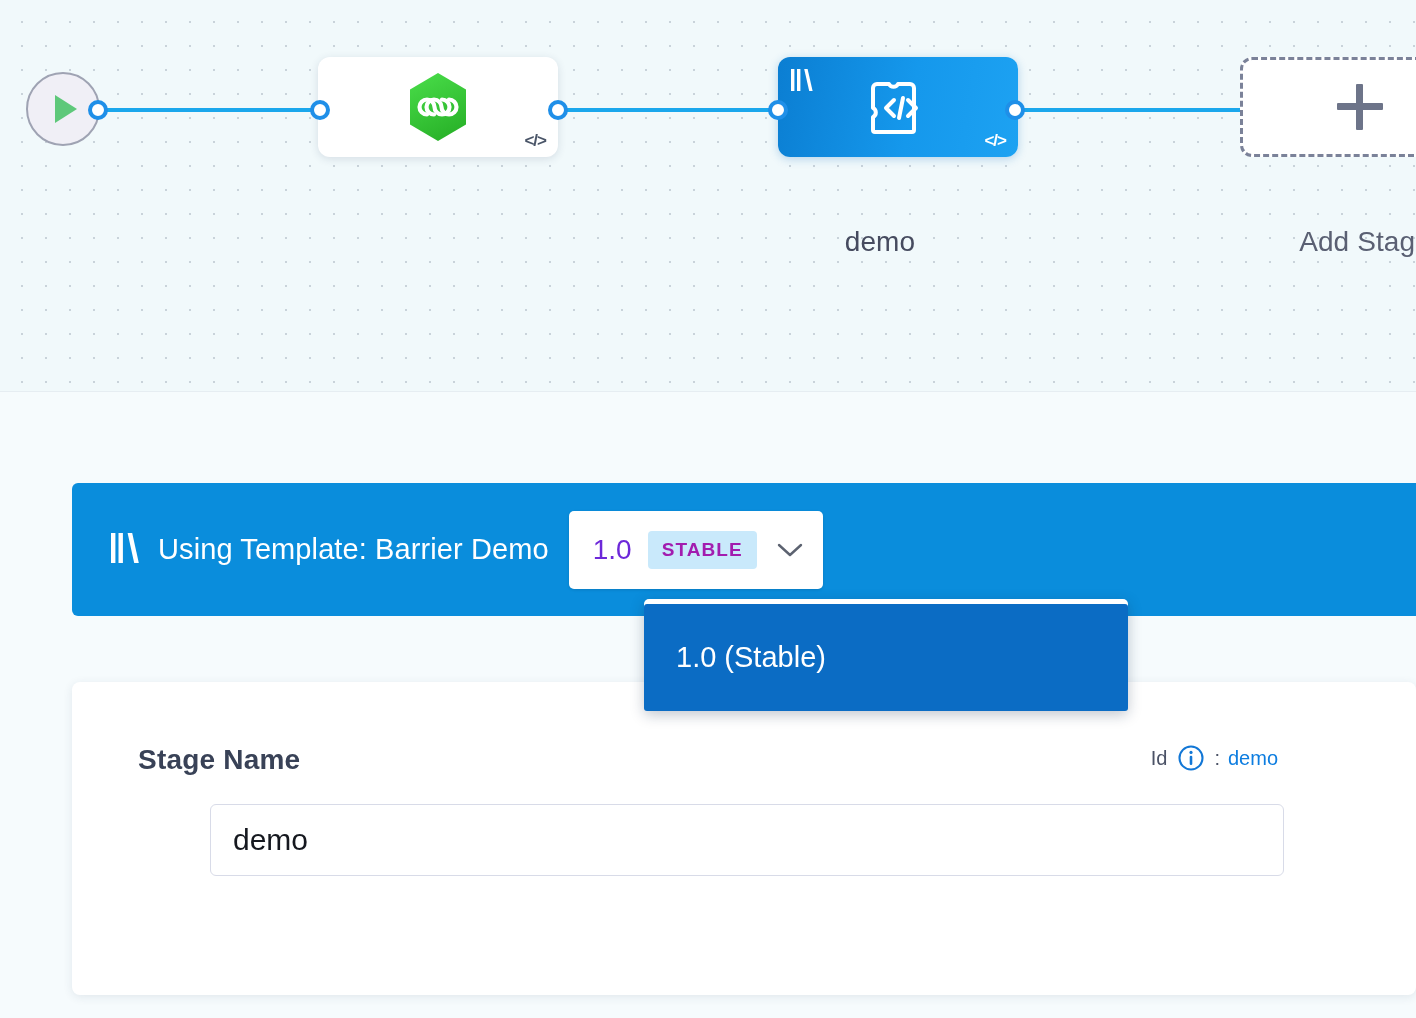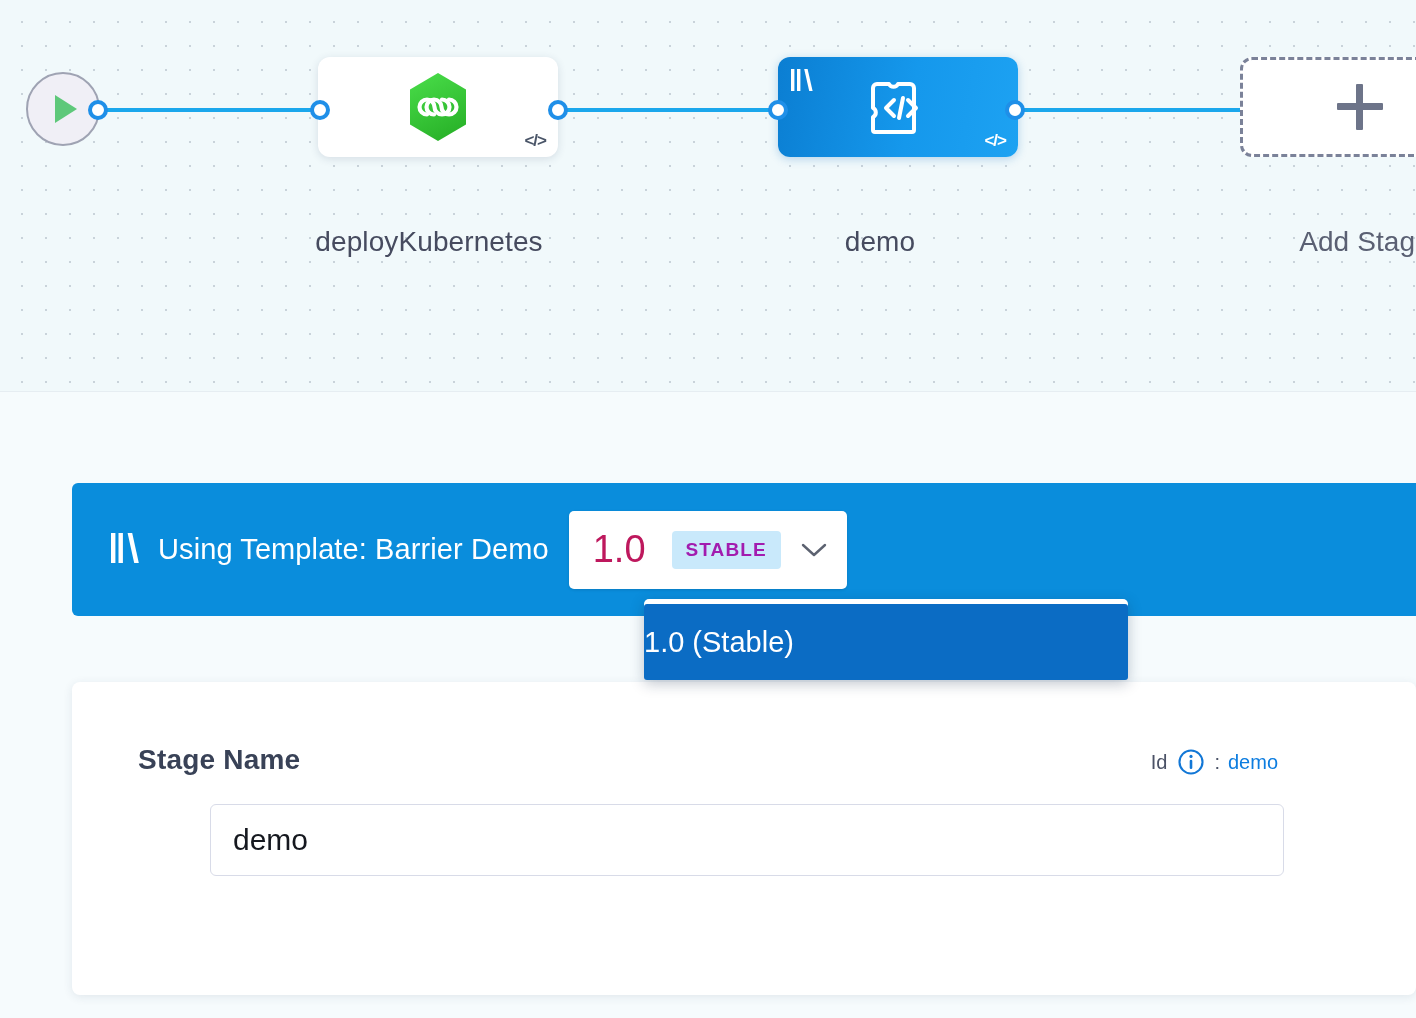--- a/index.html
+++ b/index.html
@@ -194,24 +194,24 @@
     height: 78px;
     background: #ffffff;
     border-radius: 5px;
     display: flex;
     align-items: center;
     padding: 0 18px 0 24px;
     box-shadow: 0 1px 3px rgba(0,0,0,0.12);
     z-index: 5;
   }
   .ver-num {
-    font-size: 38px;
-    color: #be185d;
+    font-size: 28px;
+    color: #6d28d9;
     font-weight: 400;
-    margin-right: 26px;
+    margin-right: 16px;
   }
   .stable-badge {
     background: #c9e9fb;
     color: #a21caf;
     font-size: 19px;
     font-weight: 700;
     letter-spacing: 1.1px;
     padding: 8px 14px;
     border-radius: 4px;
   }
@@ -227,23 +227,24 @@
     position: absolute;
     left: 644px; top: 207px;
     width: 484px;
     background: #ffffff;
     border-radius: 5px;
     padding-top: 5px;
     box-shadow: 0 4px 14px rgba(20,40,70,0.26);
     z-index: 10;
   }
   .dropdown-item {
-    height: 76px;
-    display: flex;
-    align-items: center;
+    height: 107px;
+    display: flex;
+    align-items: center;
+    padding-left: 32px;
     font-size: 29px;
     color: #3c4250;
     border-radius: 3px;
   }
   .dropdown-item.selected {
     background: #0b6cc4;
     color: #ffffff;
   }
 
   
@@ -255,21 +256,21 @@
     background: #ffffff;
     border-radius: 8px;
     box-shadow: 0 2px 10px rgba(40,60,90,0.10);
     z-index: 1;
   }
   .form-row {
     position: absolute;
     left: 66px; top: 62px;
     width: 1140px;
     display: flex;
-    align-items: flex-end;
+    align-items: flex-start;
     justify-content: space-between;
   }
   .form-label {
     font-size: 28px;
     font-weight: 700;
     color: #394257;
     letter-spacing: 0.2px;
   }
   .id-line {
     display: flex;
@@ -347,21 +348,20 @@
         <path d="M36 22 L32 42" fill="none" stroke="#ffffff" stroke-width="4" stroke-linecap="round"></path>
       </svg>
     </div>
     <span class="code-badge onblue">&lt;/&gt;</span>
   </div>
 
   <div class="add-stage">
     <div class="plus-icon"></div>
   </div>
 
-  <div class="node-label label-1">deployKubernetes</div>
   <div class="node-label label-2">demo</div>
   <div class="node-label label-3">Add Stage</div>
 </div>
 
 <div class="panel">
 
   <div class="tmpl-banner">
     <span class="banner-bars">
       <svg width="30" height="34" viewBox="0 0 30 34">
         <rect x="1" y="2" width="4.4" height="30" fill="#ffffff"></rect>

